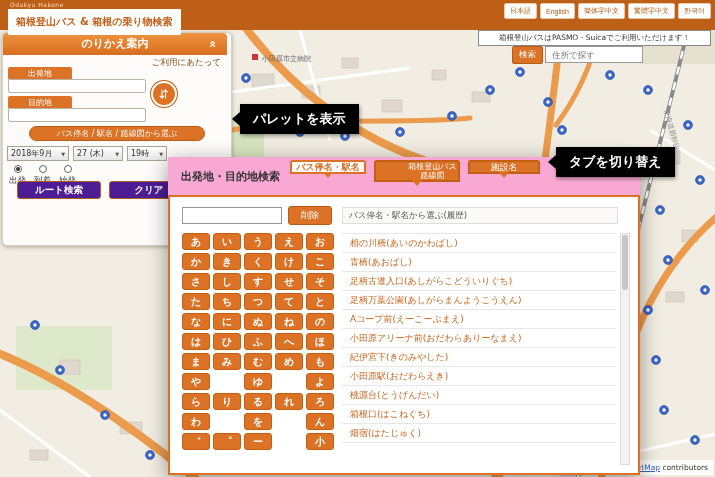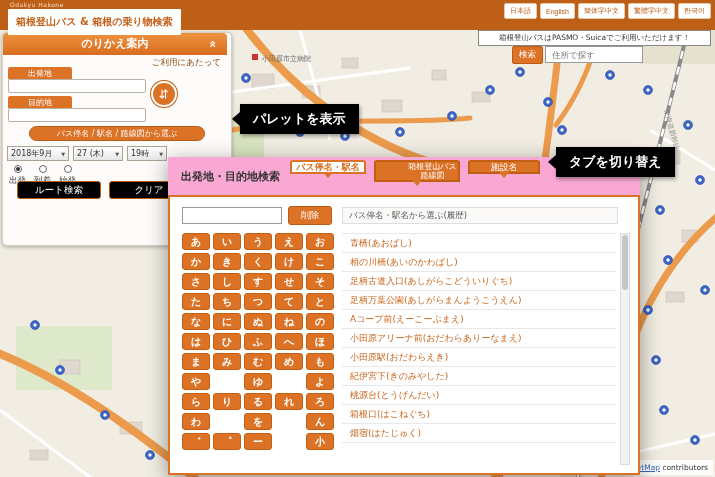--- a/index.html
+++ b/index.html
@@ -38,21 +38,21 @@
   .swap-icon { display:block; transform:rotate(90deg); font-size:12px; line-height:22px; }
   .swap-icon::before { content:"⇆"; }
   .choose-btn { position:absolute; top:93px; left:26px; width:176px; height:15px; background:#DC7226; color:#fff; border:1px solid #B85C14; border-radius:8px; font-size:8px; font-family:inherit; cursor:pointer; white-space:nowrap; }
   .select { position:absolute; top:113px; height:15px; border:1px solid #A9A295; background:linear-gradient(#fff,#E6E6E6); font-size:8px; color:#333; display:flex; align-items:center; padding:0 3px; cursor:pointer; white-space:nowrap; }
   .select::after { content:"▼"; font-size:5px; color:#555; margin-left:auto; padding-left:2px; }
   .month-select { left:4px; width:62px; } .day-select { left:70px; width:50px; } .hour-select { left:124px; width:40px; }
   .radio-row { position:absolute; top:132px; left:6px; display:flex; gap:8px; font-size:8.5px; color:#333; align-items:center; }
   .radio-option { display:flex; align-items:center; gap:2px; cursor:pointer;flex-direction:column; }
   .radio-circle { width:8px; height:8px; border:1px solid #666; border-radius:50%; background:#fff; display:inline-block; }
   .radio-option.checked .radio-circle::after { content:""; display:block; width:4px; height:4px; margin:1px; background:#333; border-radius:50%; }
-  .action-btn { position:absolute; top:148px; height:18px; background:#000000; color:#fff; border:1px solid #B85C14; border-radius:3px; font-size:9.5px; font-weight:normal; font-family:inherit; cursor:pointer; white-space:nowrap; }
+  .action-btn { position:absolute; top:148px; height:18px; background:#4c1d95; color:#fff; border:1px solid #B85C14; border-radius:3px; font-size:9.5px; font-weight:bold; font-family:inherit; cursor:pointer; white-space:nowrap; }
   .route-btn { left:14px; width:84px; } .clear-btn { left:106px; width:80px; }
 
   
   .popup { position:absolute; left:168px; top:157px; width:472px; height:318px; background:#f9a8d4; box-shadow:0 5px 20px rgba(0,0,0,.4); z-index:20; }
   .popup-title { position:absolute; top:12px; left:13px; font-size:11px; font-weight:bold; color:#333; white-space:nowrap; }
   .tabs { position:absolute; top:3px; left:122px; display:flex; gap:8px; align-items:flex-start; height:33px; }
   .tab { position:relative; display:flex; align-items:center; justify-content:center; text-align:center; font-size:9px; border-radius:3px 3px 0 0; cursor:pointer; white-space:pre-line; line-height:1.15; }
   .tab::after { content:""; position:absolute; bottom:-6px; left:50%; margin-left:-5px; border-left:5px solid transparent; border-right:5px solid transparent; border-top:6px solid #DC7226; }
   .tab.active { background:#fff; border:2px solid #DC7226; color:#D96C1F; font-weight:bold; width:76px; }
   .tab.inactive { background:#DC7226; border:2px solid #C45F12; color:#fff; }
@@ -296,28 +296,28 @@
           <button class="kana-key"></button>
           <button class="kana-key">ん</button>
           <button class="kana-key">゛</button>
           <button class="kana-key">゜</button>
           <button class="kana-key">ー</button>
           <button class="kana-key"></button>
           <button class="kana-key">小</button>
         </div>
       <div class="stop-list">
 
-      <div class="stop-item">青橋(あおばし)</div>
-          <div class="stop-item">相の川橋(あいのかわばし)</div>
+      <div class="stop-item">相の川橋(あいのかわばし)</div>
+          <div class="stop-item">青橋(あおばし)</div>
           <div class="stop-item">足柄古道入口(あしがらこどういりぐち)</div>
           <div class="stop-item">足柄万葉公園(あしがらまんようこうえん)</div>
           <div class="stop-item">Aコープ前(えーこーぷまえ)</div>
           <div class="stop-item">小田原アリーナ前(おだわらありーなまえ)</div>
+          <div class="stop-item">紀伊宮下(きのみやした)</div>
           <div class="stop-item">小田原駅(おだわらえき)</div>
-          <div class="stop-item">紀伊宮下(きのみやした)</div>
           <div class="stop-item">桃源台(とうげんだい)</div>
           <div class="stop-item">箱根口(はこねぐち)</div>
           <div class="stop-item">畑宿(はたじゅく)</div>
         </div>
       <div class="scrollbar">
         <div class="scroll-thumb"></div>
       </div>
     </div>
   </section>
 

